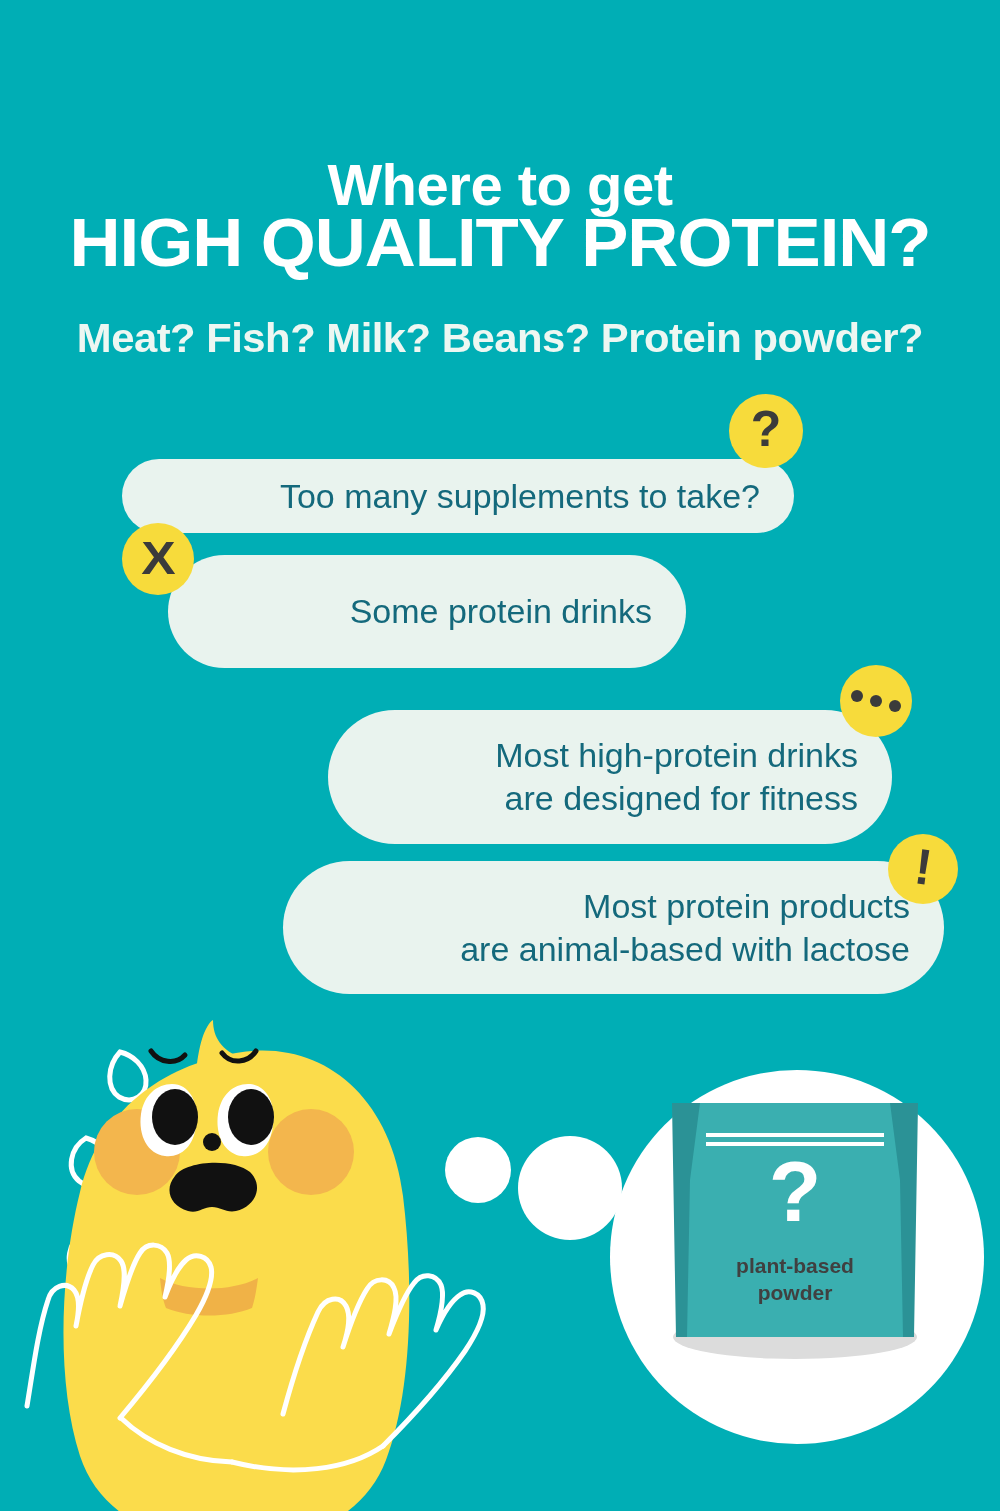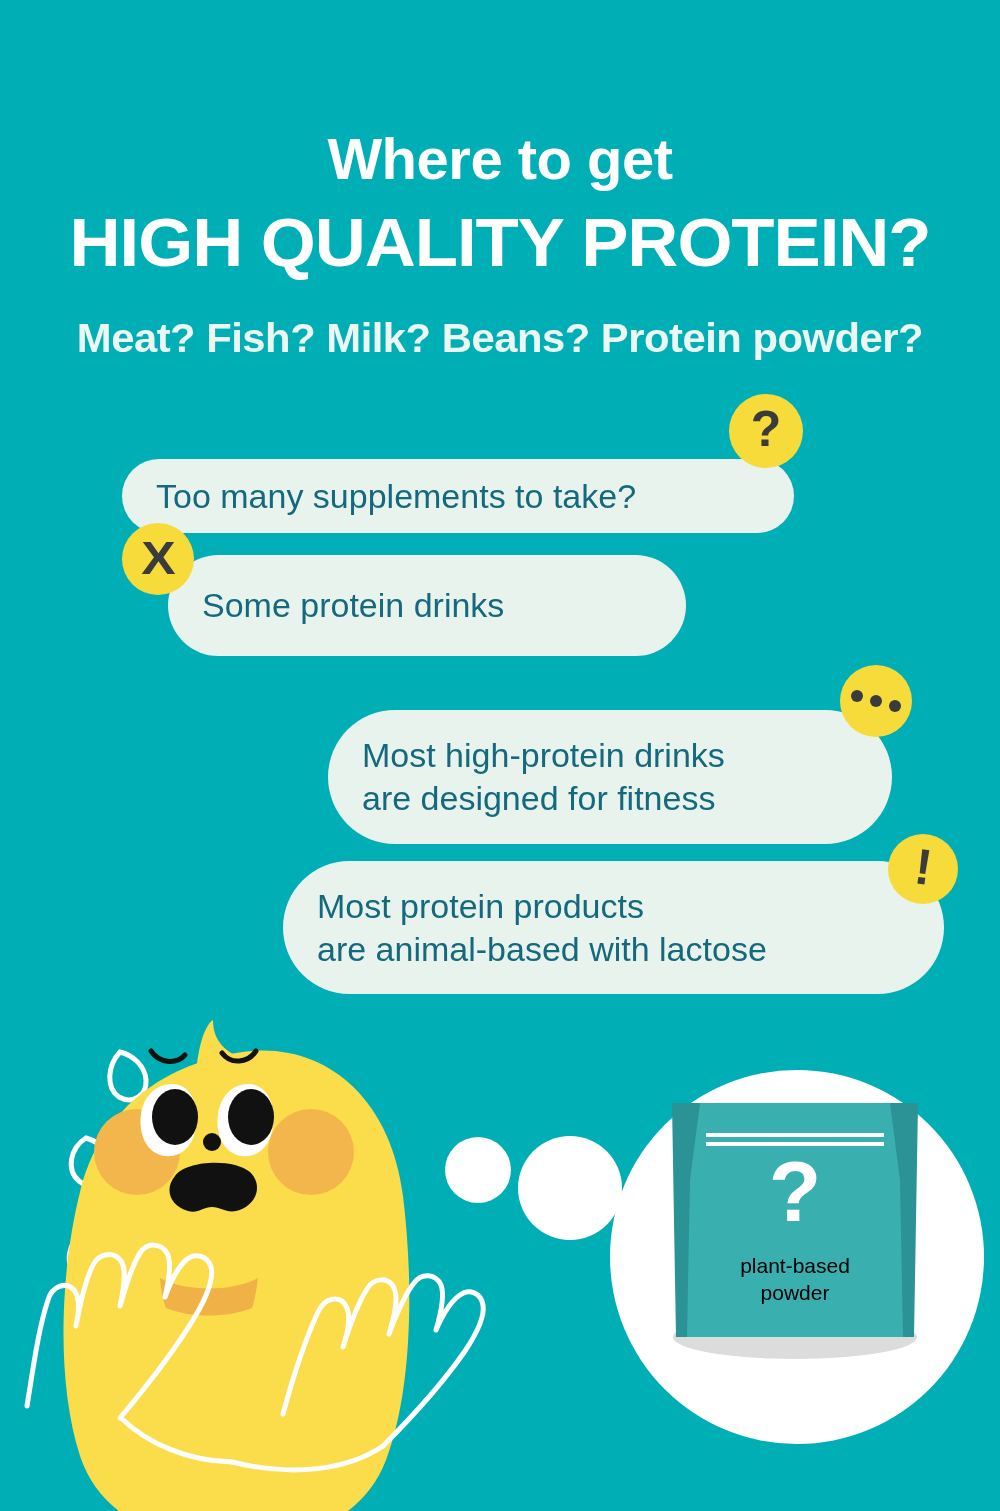--- a/index.html
+++ b/index.html
@@ -10,53 +10,53 @@
   }
   body { background:#00AEB5; position:relative; }
 
   #stage { position:absolute; inset:0; width:1000px; height:1511px; overflow:hidden; }
 
   
   .header { position:absolute; top:0; left:0; width:1000px; text-align:center; }
   .title-line1 {
     font-size:58px; font-weight:bold; color:#FFFFFF;
     letter-spacing:-0.5px; line-height:1;
-    position:absolute; top:130px; left:0; width:1000px;
+    position:absolute; top:156px; left:0; width:1000px;
   }
   .title-line2 {
     font-size:68px; font-weight:bold; color:#FFFFFF;
     letter-spacing:-1px; line-height:1;
     position:absolute; top:208px; left:0; width:1000px;
     transform:scaleX(1.04); transform-origin:center;
   }
   .subtitle {
     font-size:41px; font-weight:bold; color:#EDF7F2;
     letter-spacing:-0.5px; line-height:1;
     position:absolute; top:318px; left:0; width:1000px;
     transform:scaleX(1.02); transform-origin:center;
   }
 
   
   .bubble {
     position:absolute;
     background:#E9F3EE;
     border-radius:70px;
     display:flex; flex-direction:column;
-    align-items:flex-start; justify-content:center;
+    align-items:flex-end; justify-content:center;
     color:#14697C;
     font-size:34px;
     line-height:1.26;
     text-align:center;
     padding:0 34px;
     z-index:3;
   }
   .bubble .ln { display:block; white-space:nowrap; }
 
   #bubble-1 { left:122px;  top:459px; width:672px; height:74px; border-radius:40px; font-size:34px; }
-  #bubble-2 { left:168px;  top:555px; width:518px; height:101px; }
+  #bubble-2 { left:168px;  top:555px; width:518px; height:113px; }
   #bubble-3 { left:328px;  top:710px; width:564px; height:134px; }
   #bubble-4 { left:283px;  top:861px; width:661px; height:133px; }
 
   
   .badge {
     position:absolute;
     background:#F7DB3B;
     border-radius:50%;
     display:flex; align-items:center; justify-content:center;
     color:#3B3B3B;
@@ -79,22 +79,22 @@
 
   
   #illustration { position:absolute; left:0; top:1000px; width:1000px; height:511px; z-index:2; }
   #illustration svg { display:block; }
 
   
   .pouch-label {
     position:absolute;
     width:180px; left:705px; top:1253px;
     text-align:center;
-    color:#000000;
-    font-size:21px; font-weight:normal; line-height:1.28;
+    color:#404040;
+    font-size:21px; font-weight:bold; line-height:1.28;
     z-index:6;
   }
   .pouch-qmark {
     position:absolute; left:705px; top:1148px; width:180px;
     text-align:center; color:#FFFFFF;
     font-size:86px; font-weight:bold; line-height:1;
     z-index:6;
   }
 </style>
 </head>

